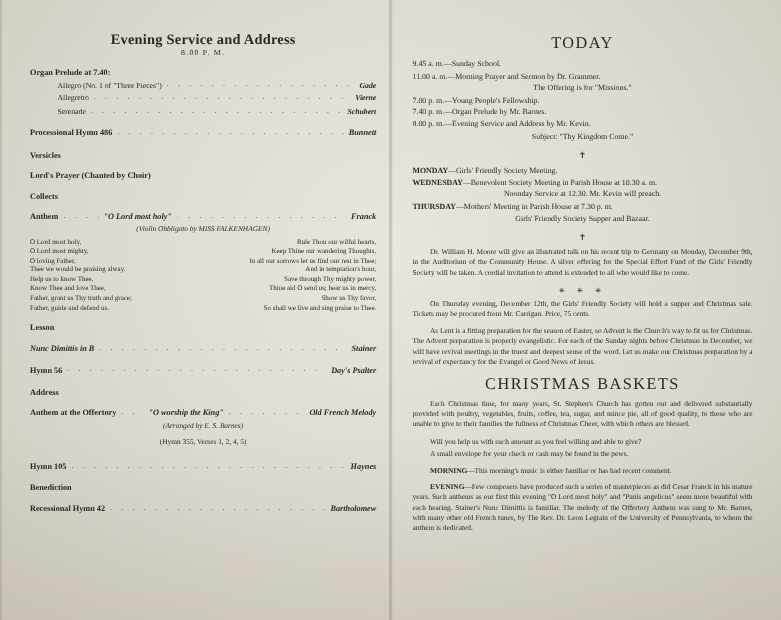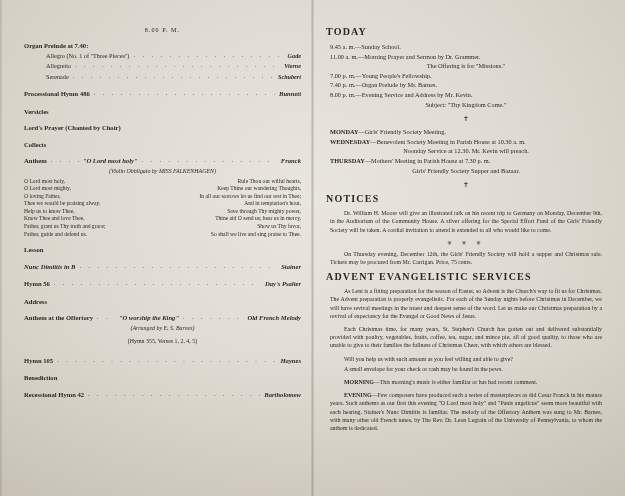--- a/index.html
+++ b/index.html
@@ -66,21 +66,21 @@
   .centered{text-align:center;font-size:6.2px;line-height:9px;}
   .ital{font-style:italic;}
   .small{font-size:5.9px;}
   .verse-row{display:flex;justify-content:space-between;font-size:5.6px;line-height:7.6px;}
   .verse-row span{flex:1;}
   .verse-row .r{text-align:right;}
   .verse-row .l{text-align:left;}
 
   
   h2.sect{
-    font-size:10px;font-weight:bold;letter-spacing:1.2px;
+    text-align:center;font-size:13px;font-weight:normal;letter-spacing:1.2px;
     margin:0 0 5px 0;
   }
   .cross{text-align:center;font-size:7px;line-height:8px;margin:6px 0 4px 0;color:#3a342e;}
   .stars{text-align:center;font-size:6px;letter-spacing:4px;margin:5px 0 4px 0;}
   .sched{font-size:6.3px;line-height:9.6px;}
   .sched .row{display:block;}
   .sched .ctr{text-align:center;}
   .para{font-size:5.9px;line-height:8.2px;text-align:justify;margin:0 0 5px 0;}
   .para .sc{font-variant:small-caps;font-weight:bold;}
   .indent{text-indent:14px;}
@@ -89,20 +89,21 @@
 </style>
 </head>
 <body>
 
 <div class="page">
 
   <div class="spine"></div>
 
   <div class="col left">
 
+    <h1 class="title">Evening Service and Address</h1>
     <div class="subtitle">8.00 P. M.</div>
 
     <div class="item">
       <div class="line">
           <span class="lbl">Organ Prelude at 7.40:</span>
         </div>
       <div class="sub">
         <div class="line">
           <span>Allegro (No. 1 of "Three Pieces")</span>
           <span class="dots">. . . . . . . . . . . . . . . . . . . . . . . . . . . . . . . . . . . . . . . . .</span>
@@ -280,32 +281,31 @@
       </div>
       <div class="row ctr">Noonday Service at 12.30.   Mr. Kevin will preach.</div>
       <div class="row">
         <span class="day">THURSDAY</span><span>—Mothers' Meeting in Parish House at 7.30 p. m.</span>
       </div>
       <div class="row ctr">Girls' Friendly Society Supper and Bazaar.</div>
     </div>
 
     <div class="cross">✝</div>
 
-    <h2 class="sect">NOTICES</h2>
     <div class="rpad">
       <p class="para indent">Dr. William H. Moore will give an illustrated talk on his recent trip to Germany on Monday, December 9th, in the Auditorium of the Community House.  A silver offering for the Special Effort Fund of the Girls' Friendly Society will be taken.   A cordial invitation to attend is extended to all who would like to come.</p>
       <div class="stars">✳ ✳ ✳</div>
       <p class="para indent">On Thursday evening, December 12th, the Girls' Friendly Society will hold a supper and Christmas sale.  Tickets may be procured from Mr. Carrigan.   Price, 75 cents.</p>
     </div>
 
-    <h2 class="sect">ADVENT EVANGELISTIC SERVICES</h2>
     <div class="rpad">
       <p class="para indent">As Lent is a fitting preparation for the season of Easter, so Advent is the Church's way to fit us for Christmas.   The Advent preparation is properly evangelistic.   For each of the Sunday nights before Christmas in December, we will have revival meetings in the truest and deepest sense of the word.   Let us make our Christmas preparation by a revival of expectancy for the Evangel or Good News of Jesus.</p>
     </div>
 
+    <h2 class="sect">CHRISTMAS BASKETS</h2>
     <div class="rpad">
       <p class="para indent">Each Christmas time, for many years, St. Stephen's Church has gotten out and delivered substantially provided with poultry, vegetables, fruits, coffee, tea, sugar, and mince pie, all of good quality, to those who are unable to give to their families the fullness of Christmas Cheer, with which others are blessed.</p>
       <p class="para indent" style="margin-bottom:2px">Will you help us with such amount as you feel willing and able to give?</p>
       <p class="para indent">A small envelope for your check or cash may be found in the pews.</p>
     </div>
 
     <div class="rpad">
       <p class="para indent">
         <span class="sc">MORNING</span><span>—This morning's music is either familiar or has had recent comment.</span>
       </p>

